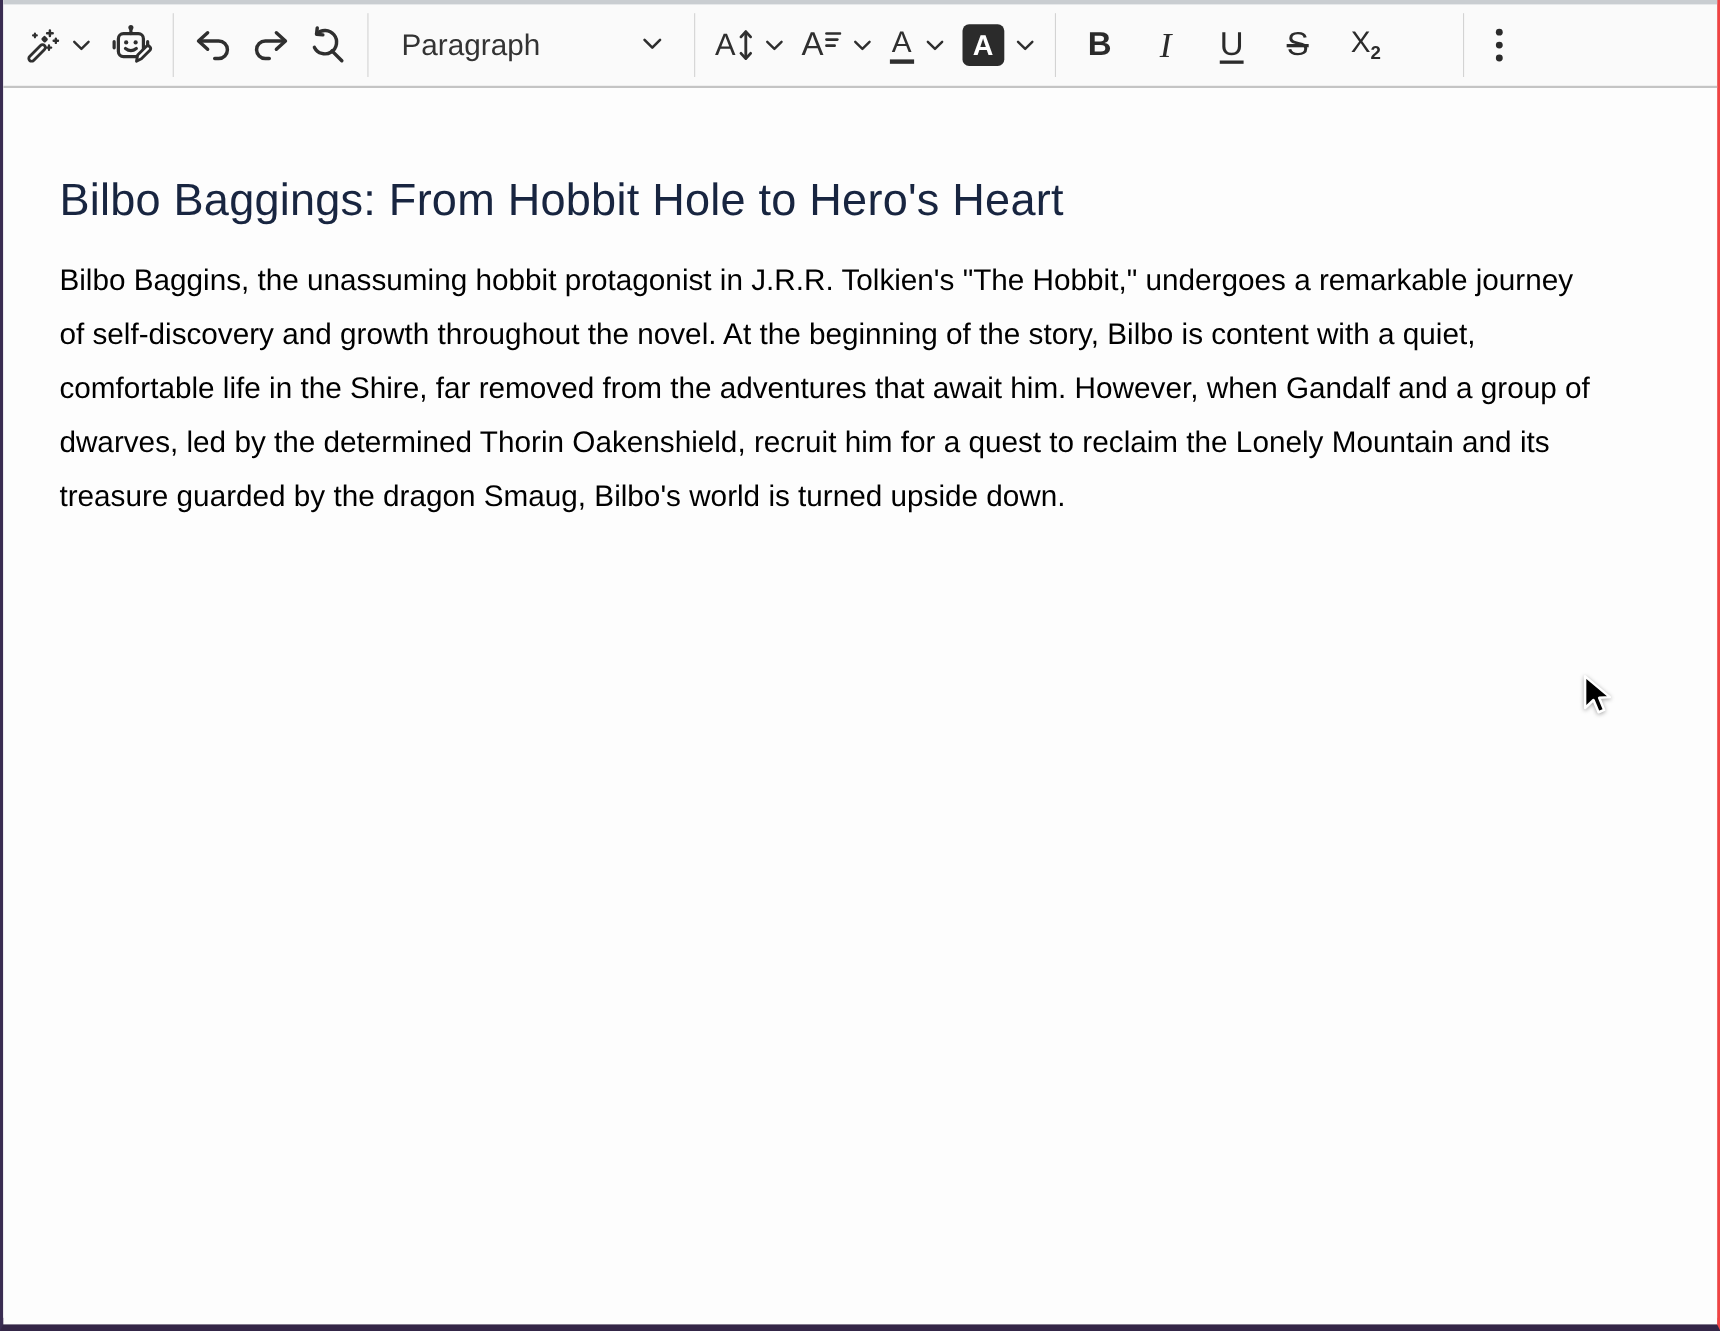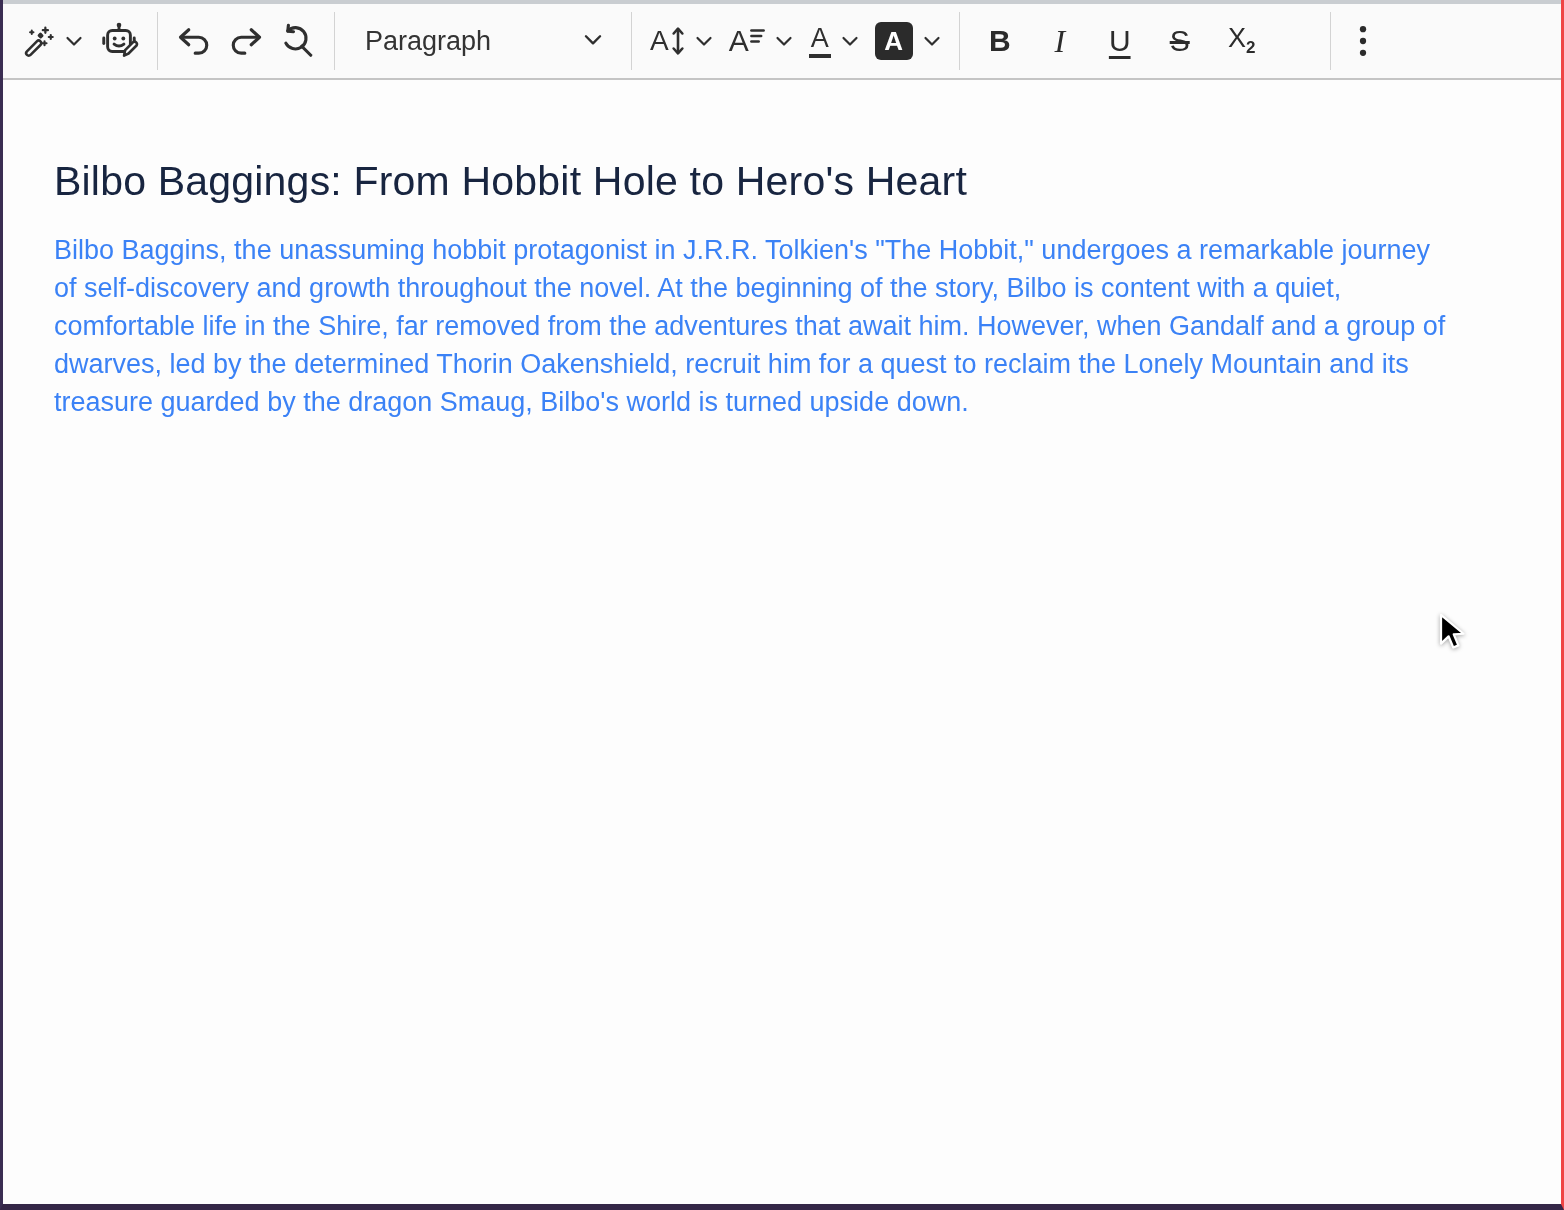--- a/index.html
+++ b/index.html
@@ -115,22 +115,22 @@
   .doc-title {
     font-size: 41px;
     font-weight: 400;
     color: #182540;
     letter-spacing: 0.2px;
     line-height: 1.25;
   }
   .doc-para {
     margin-top: 24px;
     font-size: 27px;
-    line-height: 38px;
-    color: #3b82f6;
+    line-height: 49px;
+    color: #000000;
     max-width: 1400px;
   }
   
   .mouse-cursor {
     position: absolute;
     left: 1434px;
     top: 613px;
     pointer-events: none;
     filter: drop-shadow(0 1px 2px rgba(0,0,0,.35));
   }

